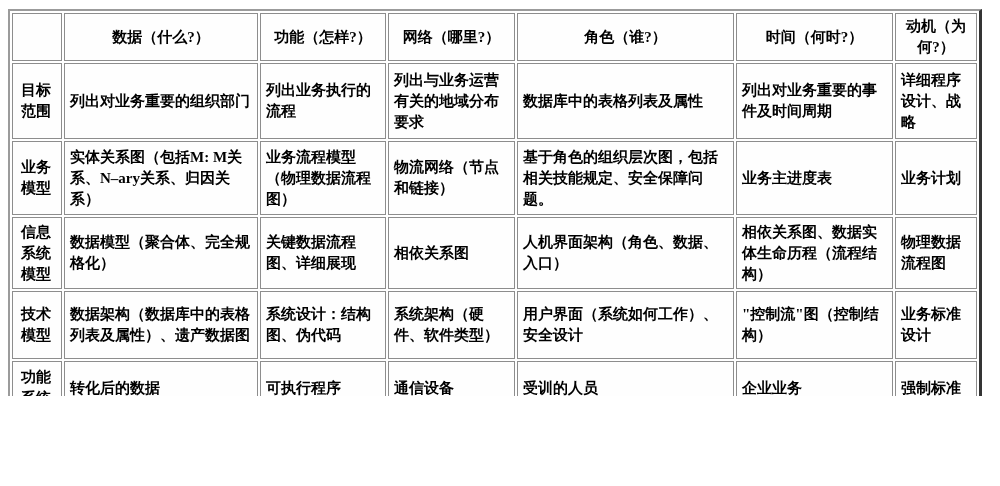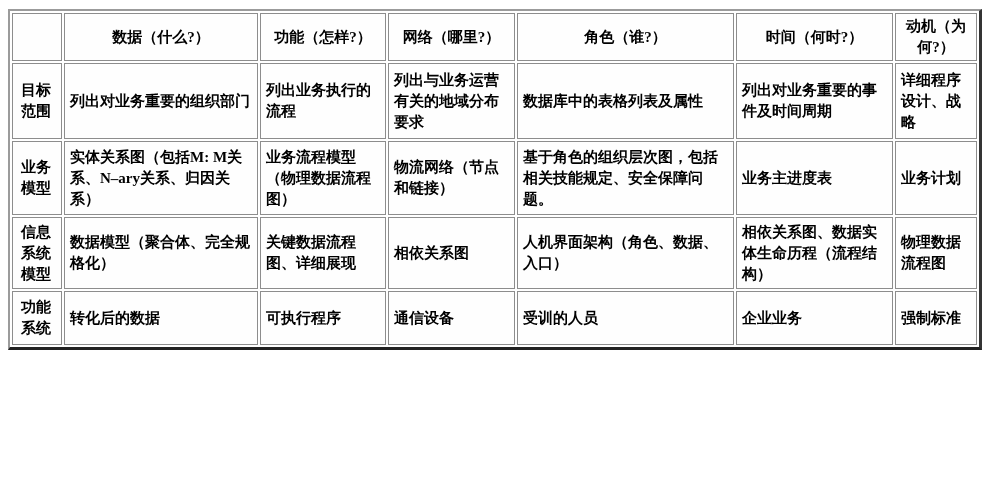--- a/index.html
+++ b/index.html
@@ -104,20 +104,29 @@
       </tr>
       <tr style="height:72px">
         <th class="row-header">信息系统模型</th>
         <td class="cell">数据模型（聚合体、完全规格化）</td>
         <td class="cell">关键数据流程图、详细展现</td>
         <td class="cell">相依关系图</td>
         <td class="cell">人机界面架构（角色、数据、入口）</td>
         <td class="cell">相依关系图、数据实体生命历程（流程结构）</td>
         <td class="cell">物理数据流程图</td>
       </tr>
+      <tr style="height:68px">
+        <th class="row-header">技术模型</th>
+        <td class="cell">数据架构（数据库中的表格列表及属性）、遗产数据图</td>
+        <td class="cell">系统设计：结构图、伪代码</td>
+        <td class="cell">系统架构（硬件、软件类型）</td>
+        <td class="cell">用户界面（系统如何工作）、安全设计</td>
+        <td class="cell">"控制流"图（控制结构）</td>
+        <td class="cell">业务标准设计</td>
+      </tr>
       <tr style="height:54px">
         <th class="row-header">功能系统</th>
         <td class="cell">转化后的数据</td>
         <td class="cell">可执行程序</td>
         <td class="cell">通信设备</td>
         <td class="cell">受训的人员</td>
         <td class="cell">企业业务</td>
         <td class="cell">强制标准</td>
       </tr>
     </tbody>

